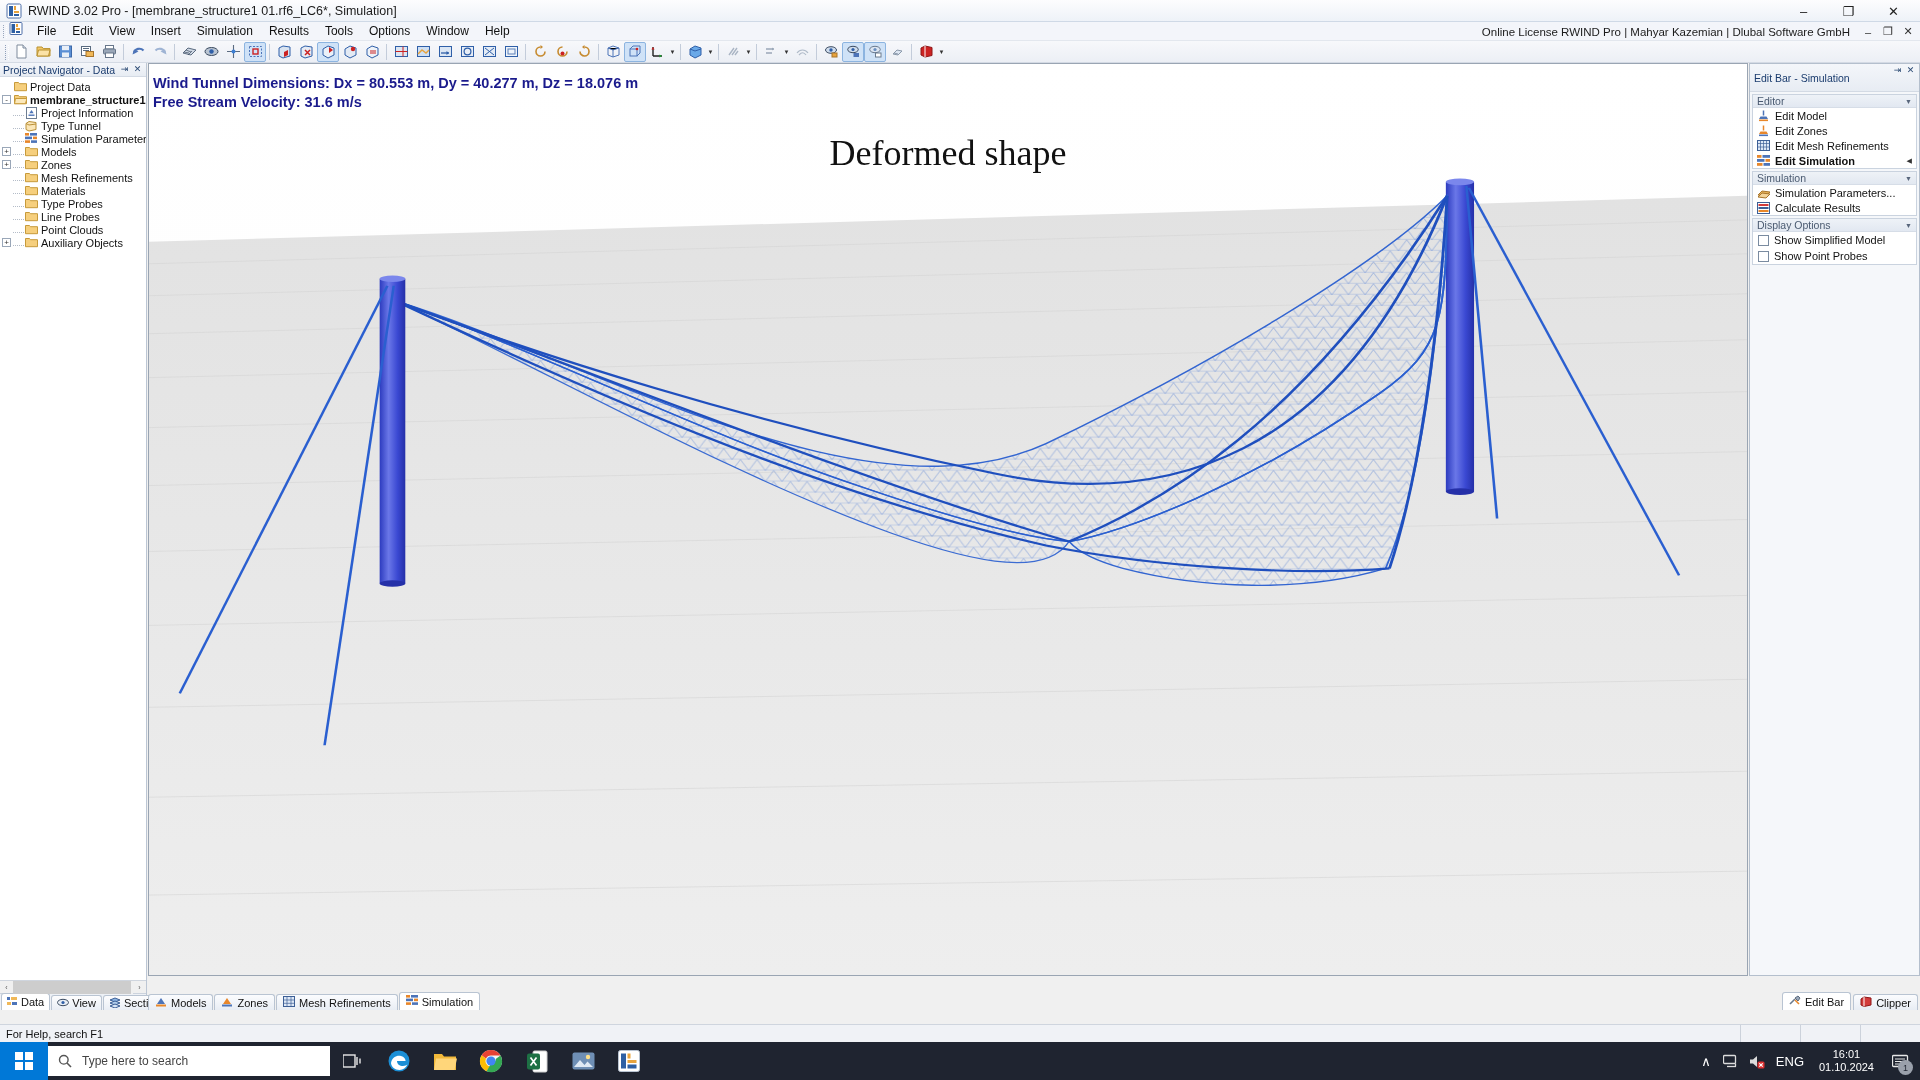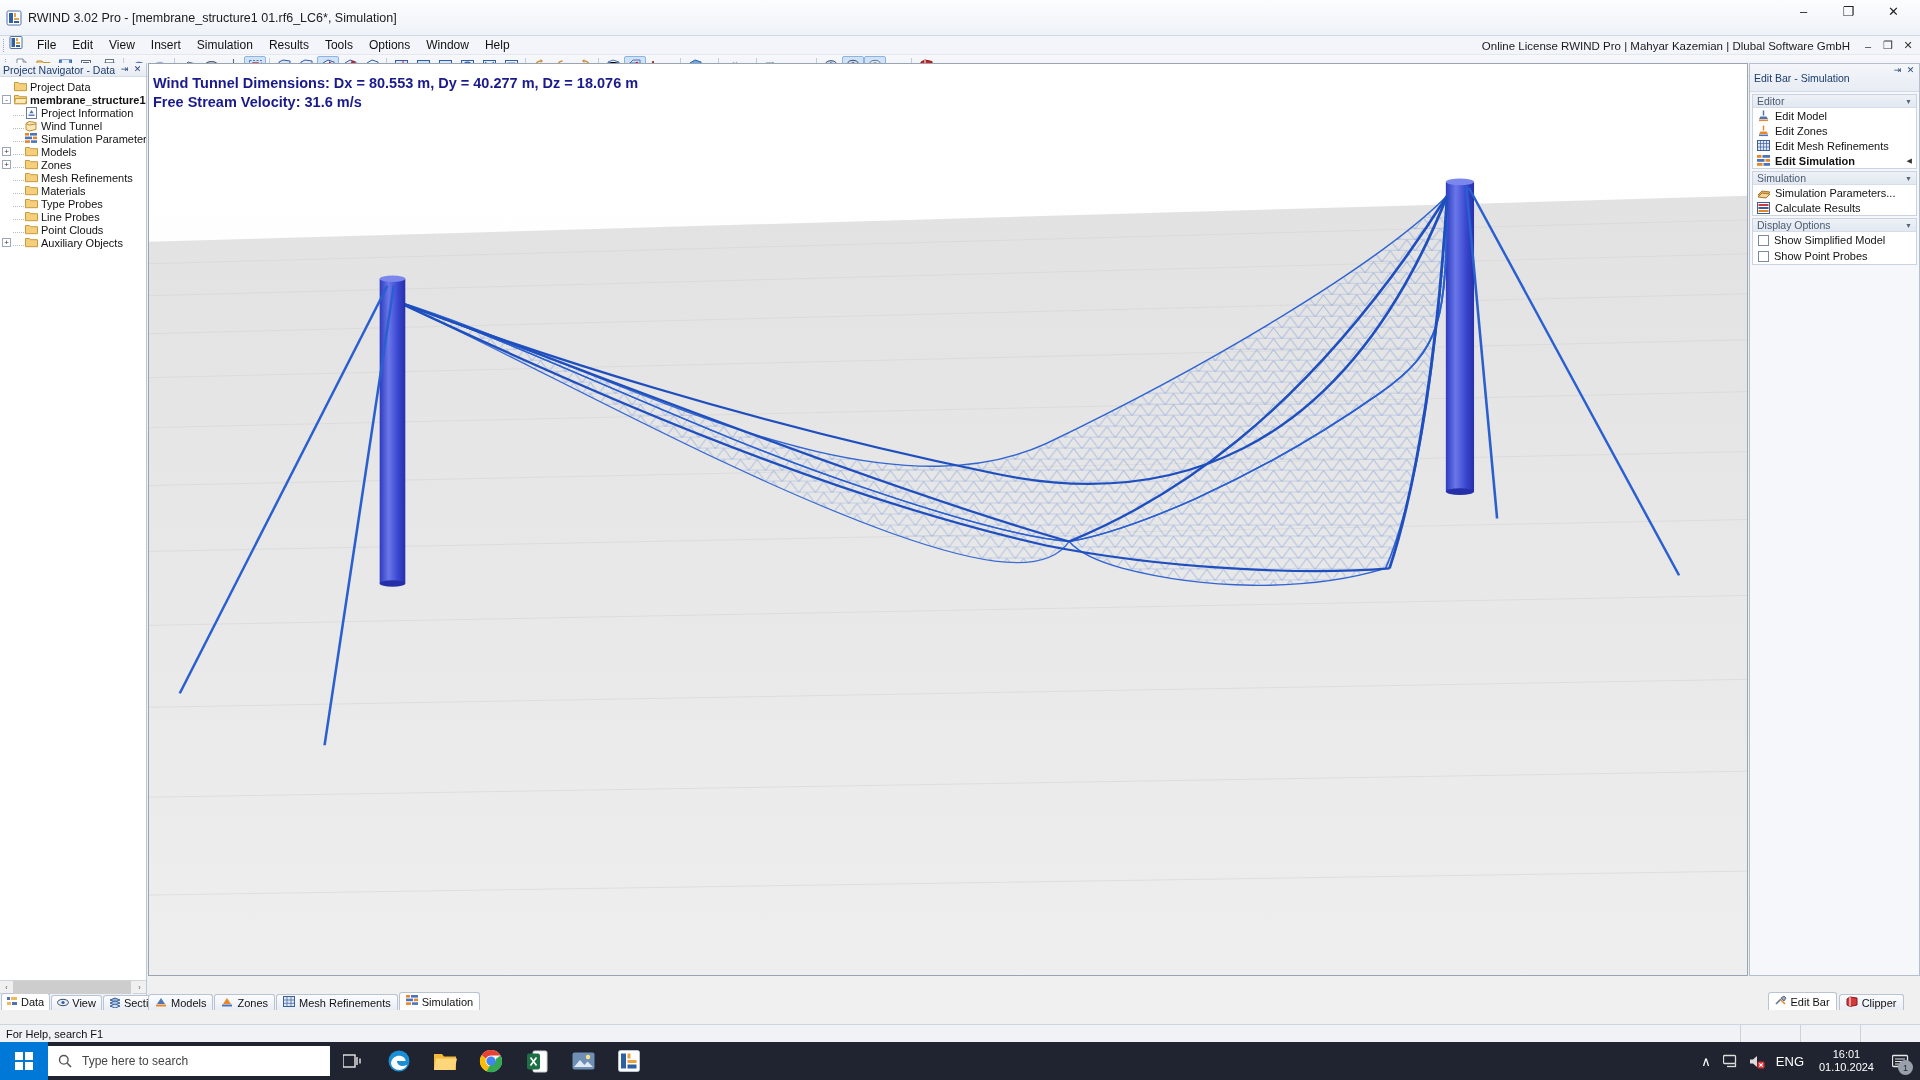--- a/index.html
+++ b/index.html
@@ -25,21 +25,21 @@
   #rdpbar .sig svg{ display:block; margin:0 auto; }
   #rdpbar .ip{ flex:1; text-align:center; letter-spacing:.2px; }
   #rdpbar .wb{ width:30px; text-align:center; font-size:12px; color:#e6e6e6; cursor:default;}
   #rdpbar .wb.cl{ font-size:13px; }
 
   
   #app{ position:absolute; left:0; top:0; width:1920px; height:1042px; background:#f0f0f0; }
 
   
   #titlebar{
-    height:36px; background:linear-gradient(#fdfdfe,#eef2f8);
+    height:22px; background:linear-gradient(#fdfdfe,#eef2f8);
     border-bottom:1px solid #cfd9e6;
     display:flex; align-items:center; padding-left:6px; position:relative;
   }
   #titlebar .appicon{ width:16px;height:16px; margin-right:6px; }
   #titlebar .ttl{ font-size:12.5px; color:#1b1b1b; }
   #titlebar .wbtns{ position:absolute; right:4px; top:0; height:22px; display:flex; align-items:center;}
   #titlebar .wbtn{ width:45px; height:22px; display:flex; align-items:center; justify-content:center; font-size:13px; color:#222;}
 
   
   #menubar{
@@ -156,21 +156,21 @@
   }
   .grphdr .cv{ position:absolute; right:4px; font-size:7px; color:#58667c;}
   .grow{ height:15px; display:flex; align-items:center; padding-left:3px; font-size:11px; color:#111; position:relative;}
   .grow .gi{ width:15px; height:14px; margin-right:4px; display:flex; align-items:center; justify-content:center; flex:0 0 auto;}
   .grow.bold span.lb{ font-weight:bold; }
   .grow .mk{ position:absolute; right:4px; font-size:7px; color:#333; }
   .cbx{ width:11px; height:11px; border:1px solid #7a8ba0; background:#fff; margin-right:5px; margin-left:2px; flex:0 0 auto;}
 
   #ebtabs{
     position:absolute; right:0; bottom:0; width:171px; height:18px;
-    display:flex; align-items:flex-end; justify-content:center; padding-left:4px;
+    display:flex; align-items:flex-end; justify-content:flex-end; padding-left:4px;
   }
   .ebtab{
     height:16px; display:flex; align-items:center; gap:4px; padding:0 6px;
     font-size:11px; border:1px solid #b9c4d2; border-bottom:none; border-radius:3px 3px 0 0;
     background:linear-gradient(#fbfcfe,#e8edf4); margin-right:2px; color:#111;
   }
   .ebtab.act{ background:#fff; height:18px; }
 
   
   #status{
@@ -583,21 +583,21 @@
 
         <div class="trow">
           <span class="spc"></span>
           <span class="dots"></span>
           <span class="ico">
               <svg width="12" height="12" viewBox="0 0 12 12">
                 <path d="M1 3.5l3-2 7 1v7l-7 1.5-3-1.5z" fill="#fbe6b7" stroke="#b98f36"></path>
                 <path d="M1 3.5l3 1.5 7-1" fill="none" stroke="#b98f36"></path>
               </svg>
             </span>
-          <span class="tlbl">Wind Tunnel</span>
+          <span class="tlbl">Type Tunnel</span>
         </div>
 
         <div class="trow">
           <span class="spc"></span>
           <span class="dots"></span>
           <span class="ico">
               <svg width="12" height="11" viewBox="0 0 12 11">
                 <rect x="0" y="0" width="4" height="2.6" fill="#e8872a"></rect>
                 <rect x="5" y="0" width="7" height="2.6" fill="#4d74b8"></rect>
                 <rect x="0" y="3.6" width="7" height="2.6" fill="#4d74b8"></rect>
@@ -814,20 +814,21 @@
         <g stroke="#2a5fd0" stroke-width="2" fill="none">
           <path d="M186 222 L24 630"></path>
           <path d="M191 222 L137 682"></path>
         </g>
       </svg>
 
       <div id="viewoverlay">
         <div>Wind Tunnel Dimensions: Dx = 80.553 m, Dy = 40.277 m, Dz = 18.076 m</div>
         <div>Free Stream Velocity: 31.6 m/s</div>
       </div>
+      <div id="deftitle">Deformed shape</div>
     </div>
 
     <div id="viewtabs">
       <div class="vtab">
         <span><svg width="12" height="11" viewBox="0 0 12 11">
               <path d="M2 8h8l-4-6z" fill="#4d74b8"></path>
               <rect x="1" y="8.5" width="10" height="2" fill="#e8872a"></rect>
             </svg></span>
         <span>Models</span>
       </div>

